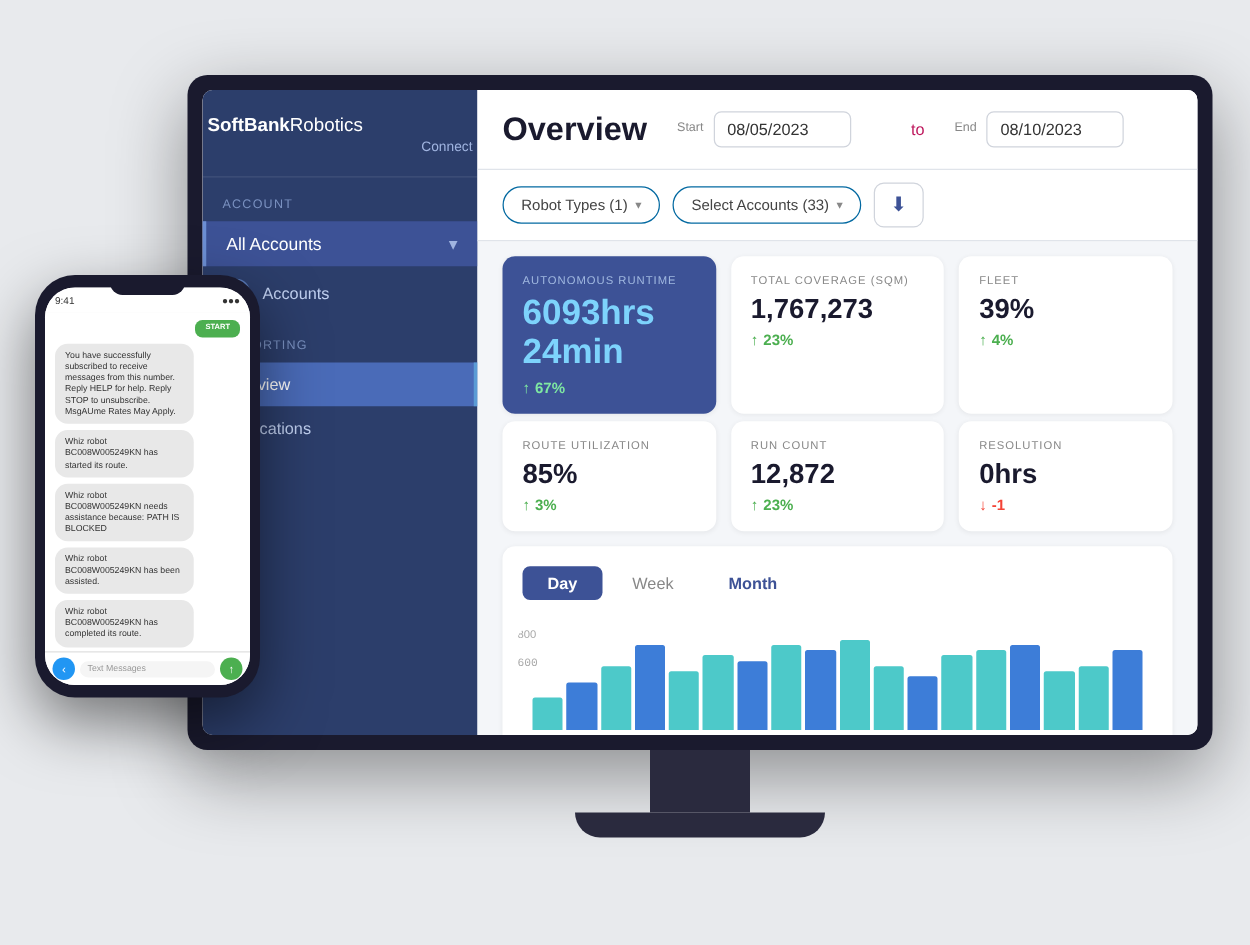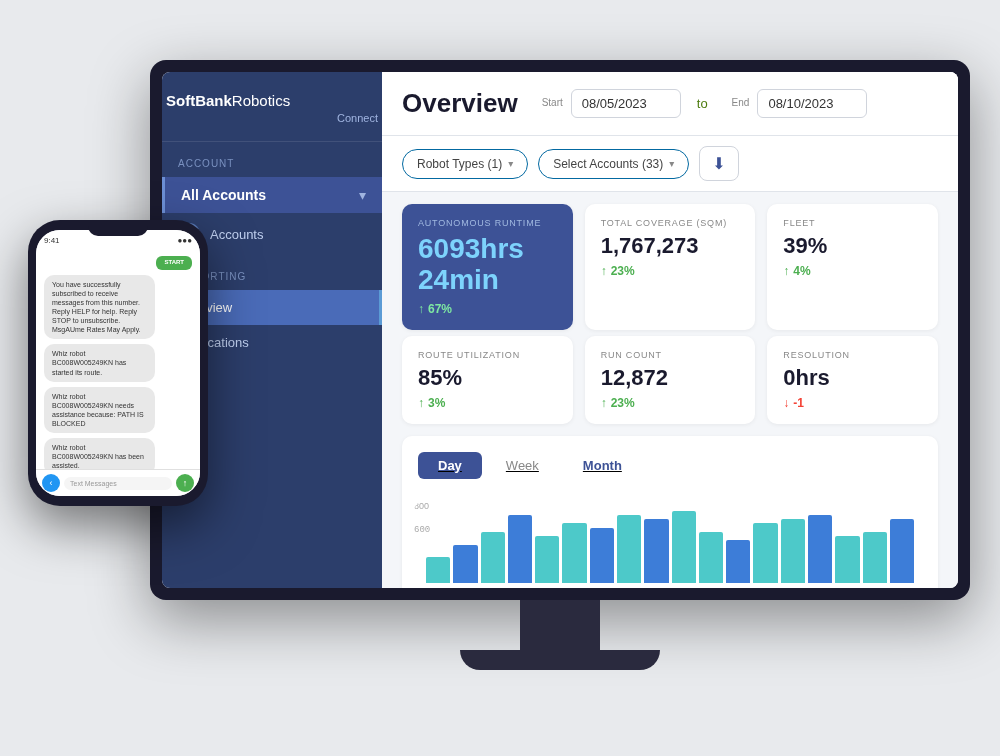--- a/index.html
+++ b/index.html
@@ -108,21 +108,21 @@
       border-left: 3px solid #6c8fd4;
       padding: 10px 16px;
       display: flex;
       align-items: center;
       justify-content: space-between;
       cursor: pointer;
     }
 
     .sidebar-item-all-accounts-text {
       font-size: 14px;
-      font-weight: 700;
+      font-weight: 400;
       color: white;
     }
 
     .chevron-icon {
       color: #a0b4e0;
       font-size: 14px;
     }
 
     .sidebar-item-accounts {
       padding: 10px 16px;
@@ -217,21 +217,22 @@
       border-radius: 6px;
       padding: 6px 10px;
       font-size: 13px;
       color: #333;
       background: white;
       width: 110px;
     }
 
     .to-text {
       font-size: 13px;
-      color: #4d7c0f;
+      color: #be185d;
+      margin-left: 32px;
     }
 
     .filter-bar {
       background: white;
       padding: 10px 20px;
       display: flex;
       align-items: center;
       gap: 10px;
       border-bottom: 1px solid #e0e4ea;
     }
@@ -383,21 +384,21 @@
       width: 180px;
       height: 370px;
       z-index: 10;
     }
 
     .phone-outer {
       background: #1a1a2e;
       border-radius: 32px;
       padding: 10px 8px;
       width: 180px;
-      height: 286px;
+      height: 338px;
       box-shadow: 0 20px 50px rgba(0,0,0,0.5);
       position: relative;
     }
 
     .phone-notch {
       width: 60px;
       height: 16px;
       background: #1a1a2e;
       border-radius: 0 0 10px 10px;
       position: absolute;
@@ -646,21 +647,21 @@
               <div class="stat-card-value">0hrs</div>
               <div class="stat-trend trend-down">
                 <span>↓</span>
                 <span>-1</span>
               </div>
             </div>
           </div>
 
           <div class="chart-section">
             <div style="background:white; border-radius:10px; padding:12px; box-shadow:0 1px 4px rgba(0,0,0,0.06);">
-              <div style="display:flex; align-items:center; justify-content:space-between; margin-bottom:8px;text-decoration:underline;">
+              <div style="display:flex; align-items:center; justify-content:space-between; margin-bottom:8px;">
                 <div class="chart-tabs">
                   <div class="chart-tab active">Day</div>
                   <div class="chart-tab week">Week</div>
                   <div class="chart-tab month">Month</div>
                 </div>
               </div>
               <div class="chart-area">
                 <span class="chart-y-label" style="top:0;">800</span>
                 <span class="chart-y-label" style="top:24px;font-family:Liberation Mono, monospace;">600</span>
                 <div class="chart-bars" id="chartBars">

